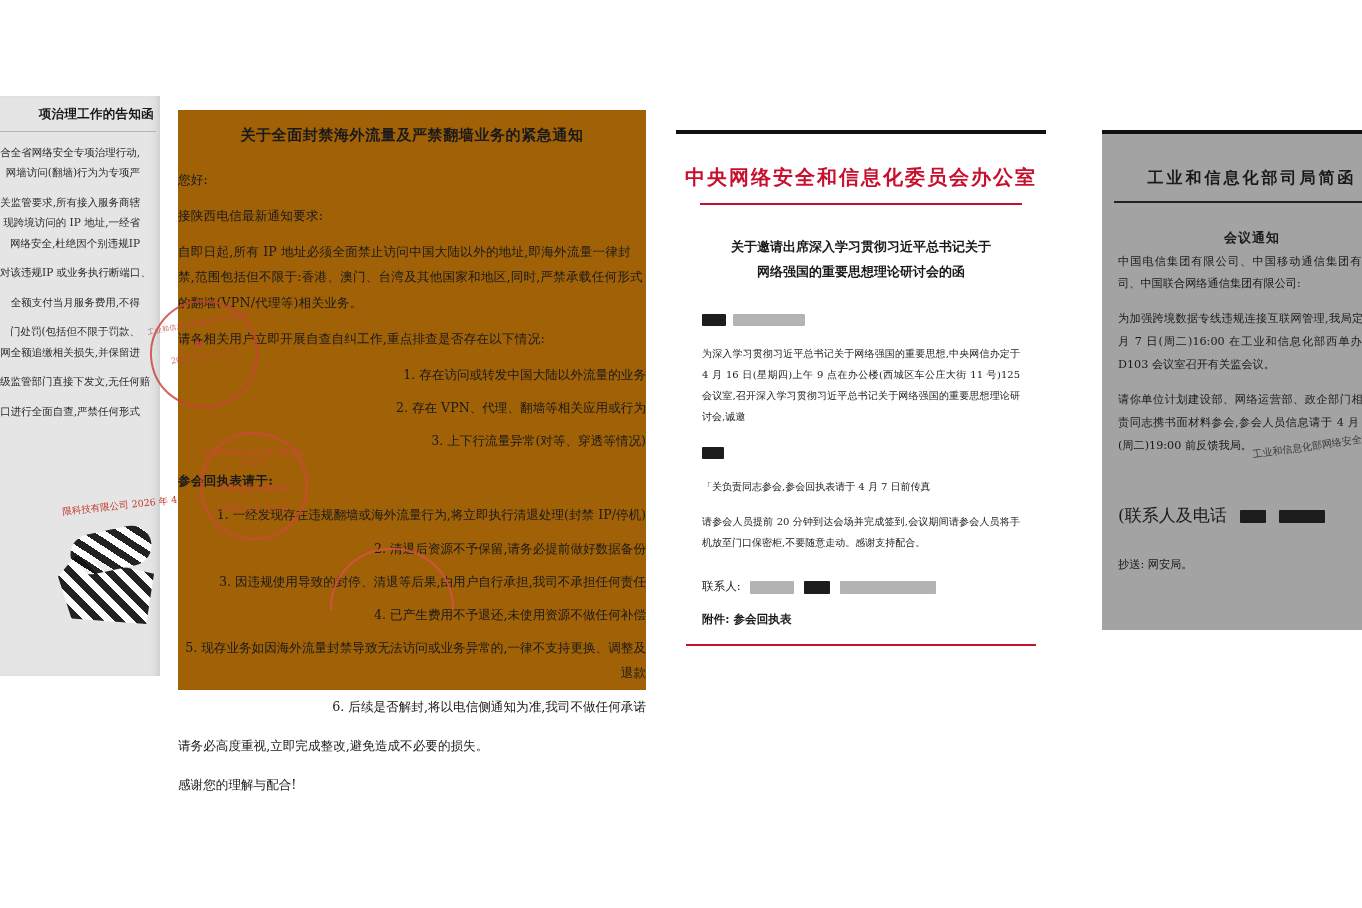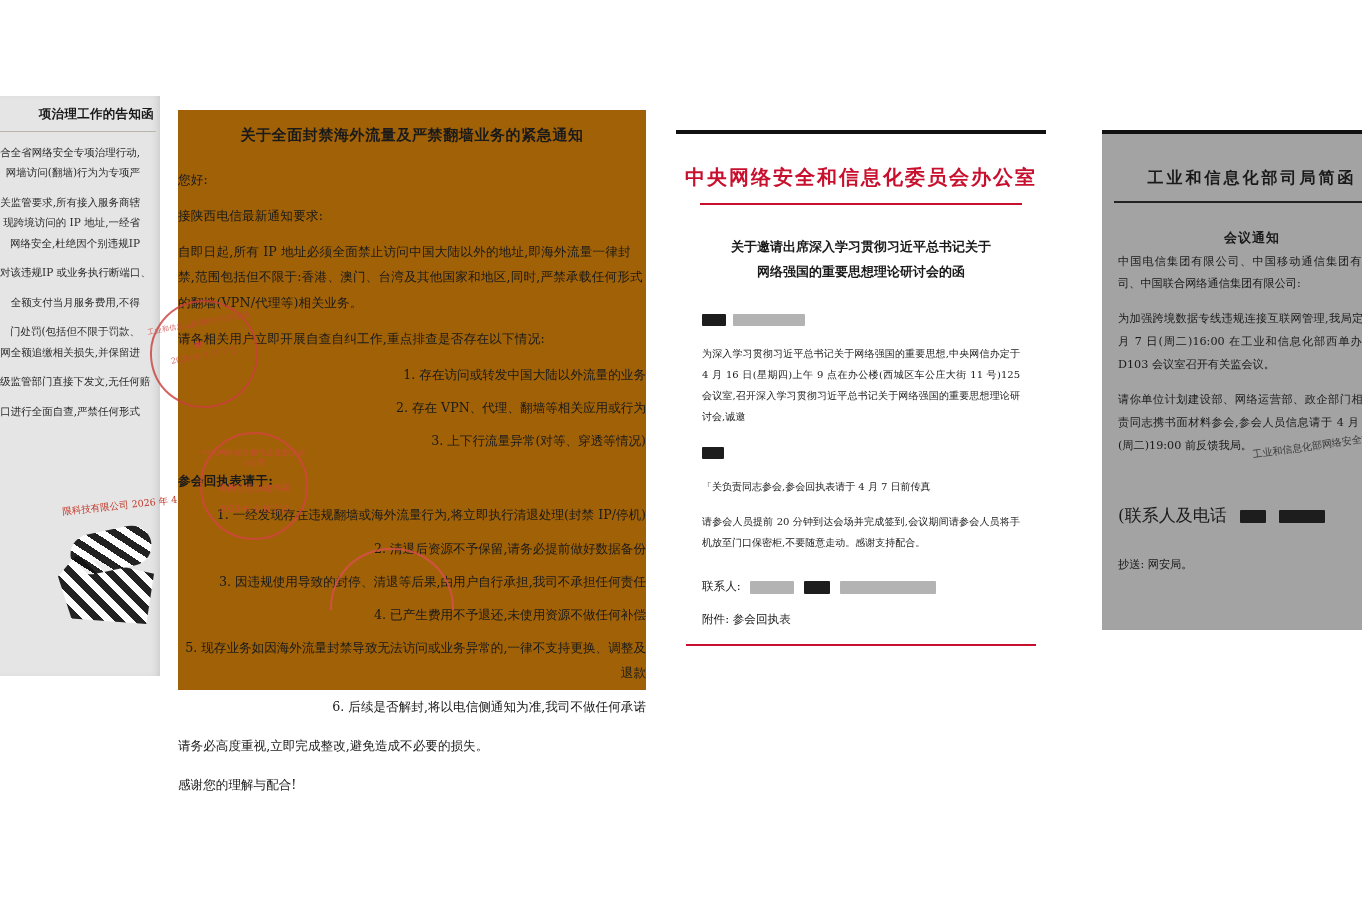--- a/index.html
+++ b/index.html
@@ -166,20 +166,21 @@
     text-align: justify;
   }
   #doc-red .dr-contact {
     font-size: 11.6px;
     margin: 26px 26px 10px 26px;
     position: relative;
   }
   #doc-red .dr-attach {
     font-size: 11.6px;
     margin: 18px 26px 0 26px;
+    font-weight: bold;
   }
   #doc-red .dr-bottomline {
     position: absolute;
     left: 10px;
     right: 10px;
     bottom: 4px;
     height: 2px;
     background: #c8102e;
   }
   .dr-seal {

